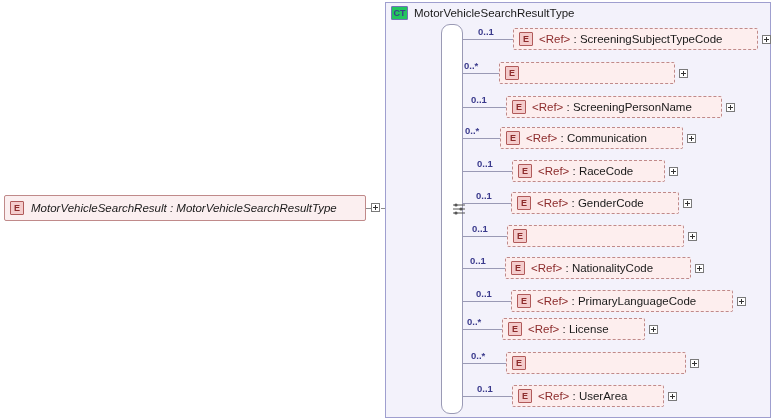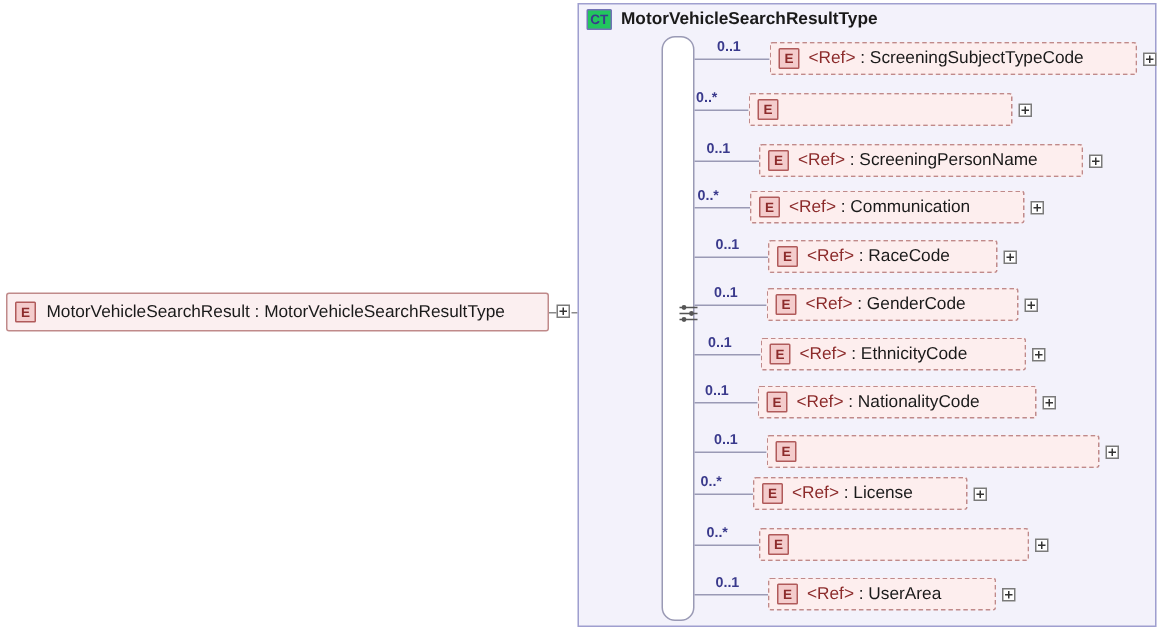--- a/index.html
+++ b/index.html
@@ -31,21 +31,21 @@
     border:1px solid #b05a5a;
     color:#8c2b2b;
     font-size:9px;
     font-weight:bold;
     display:flex;align-items:center;justify-content:center;
     box-sizing:border-box;
     border-radius:1px;
     flex:0 0 auto;
   }
   .root-box .ebadge{margin-left:5px;margin-right:7px;}
-  .root-label{white-space:nowrap;font-size:11.5px;color:#1a1a1a;}
+  .root-label{white-space:nowrap;font-size:11.5px;color:#1a1a1a;font-style:italic;}
 
   
   .plusbox{
     width:9px;height:9px;
     border:1px solid #7a7a7a;
     background:#ffffff;
     box-sizing:border-box;
     position:relative;
   }
   .plusbox:before{
@@ -72,21 +72,21 @@
   }
   .ctbadge{
     width:17px;height:14px;
     background:#22c55e;
     border:1px solid #7272b5;
     color:#3a3a8c;
     font-size:9px;font-weight:bold;
     display:flex;align-items:center;justify-content:center;
     box-sizing:border-box;border-radius:1px;
   }
-  .ct-title{font-size:11.5px;color:#1a1a1a;white-space:nowrap;font-weight:bold;}
+  .ct-title{font-size:11.5px;color:#1a1a1a;white-space:nowrap;}
 
   
   .seq-bar{
     position:absolute;
     left:441px;top:24px;
     width:22px;height:390px;
     background:#ffffff;
     border:1px solid #9a9ab5;
     border-radius:9px;
     box-sizing:border-box;
@@ -190,34 +190,34 @@
       <div class="ln ln-h" style="left: 463px; top: 203px; width: 48px;"></div>
       <div class="refbox" style="position: absolute; left: 511px; top: 192px; width: 168px;">
         <span class="ebadge">E</span>
         <span class="ref-text"><span class="reftag">&lt;Ref&gt;</span>  : GenderCode</span>
       </div>
       <div class="card" style="left: 476px; top: 190px;">0..1</div>
       <div class="plusbox row-plus" style="left: 683px; top: 199px;"></div>
       <div class="ln ln-h" style="left: 463px; top: 236px; width: 44px;"></div>
       <div class="refbox" style="position: absolute; left: 507px; top: 225px; width: 177px;">
         <span class="ebadge">E</span>
-        <span class="ref-text"><span class="reftag">&lt;Ref&gt;</span>  : EthnicityCode</span>
       </div>
       <div class="card" style="left: 472px; top: 223px;">0..1</div>
       <div class="plusbox row-plus" style="left: 688px; top: 232px;"></div>
       <div class="ln ln-h" style="left: 463px; top: 268px; width: 42px;"></div>
       <div class="refbox" style="position: absolute; left: 505px; top: 257px; width: 186px;">
         <span class="ebadge">E</span>
         <span class="ref-text"><span class="reftag">&lt;Ref&gt;</span>  : NationalityCode</span>
       </div>
       <div class="card" style="left: 470px; top: 255px;">0..1</div>
       <div class="plusbox row-plus" style="left: 695px; top: 264px;"></div>
       <div class="ln ln-h" style="left: 463px; top: 301px; width: 48px;"></div>
       <div class="refbox" style="position: absolute; left: 511px; top: 290px; width: 222px;">
         <span class="ebadge">E</span>
+        <span class="ref-text"><span class="reftag">&lt;Ref&gt;</span>  : PrimaryLanguageCode</span>
       </div>
       <div class="card" style="left: 476px; top: 288px;">0..1</div>
       <div class="plusbox row-plus" style="left: 737px; top: 297px;"></div>
       <div class="ln ln-h" style="left: 463px; top: 329px; width: 39px;"></div>
       <div class="refbox" style="position: absolute; left: 502px; top: 318px; width: 143px;">
         <span class="ebadge">E</span>
         <span class="ref-text"><span class="reftag">&lt;Ref&gt;</span>  : License</span>
       </div>
       <div class="card" style="left: 467px; top: 316px;">0..*</div>
       <div class="plusbox row-plus" style="left: 649px; top: 325px;"></div>

